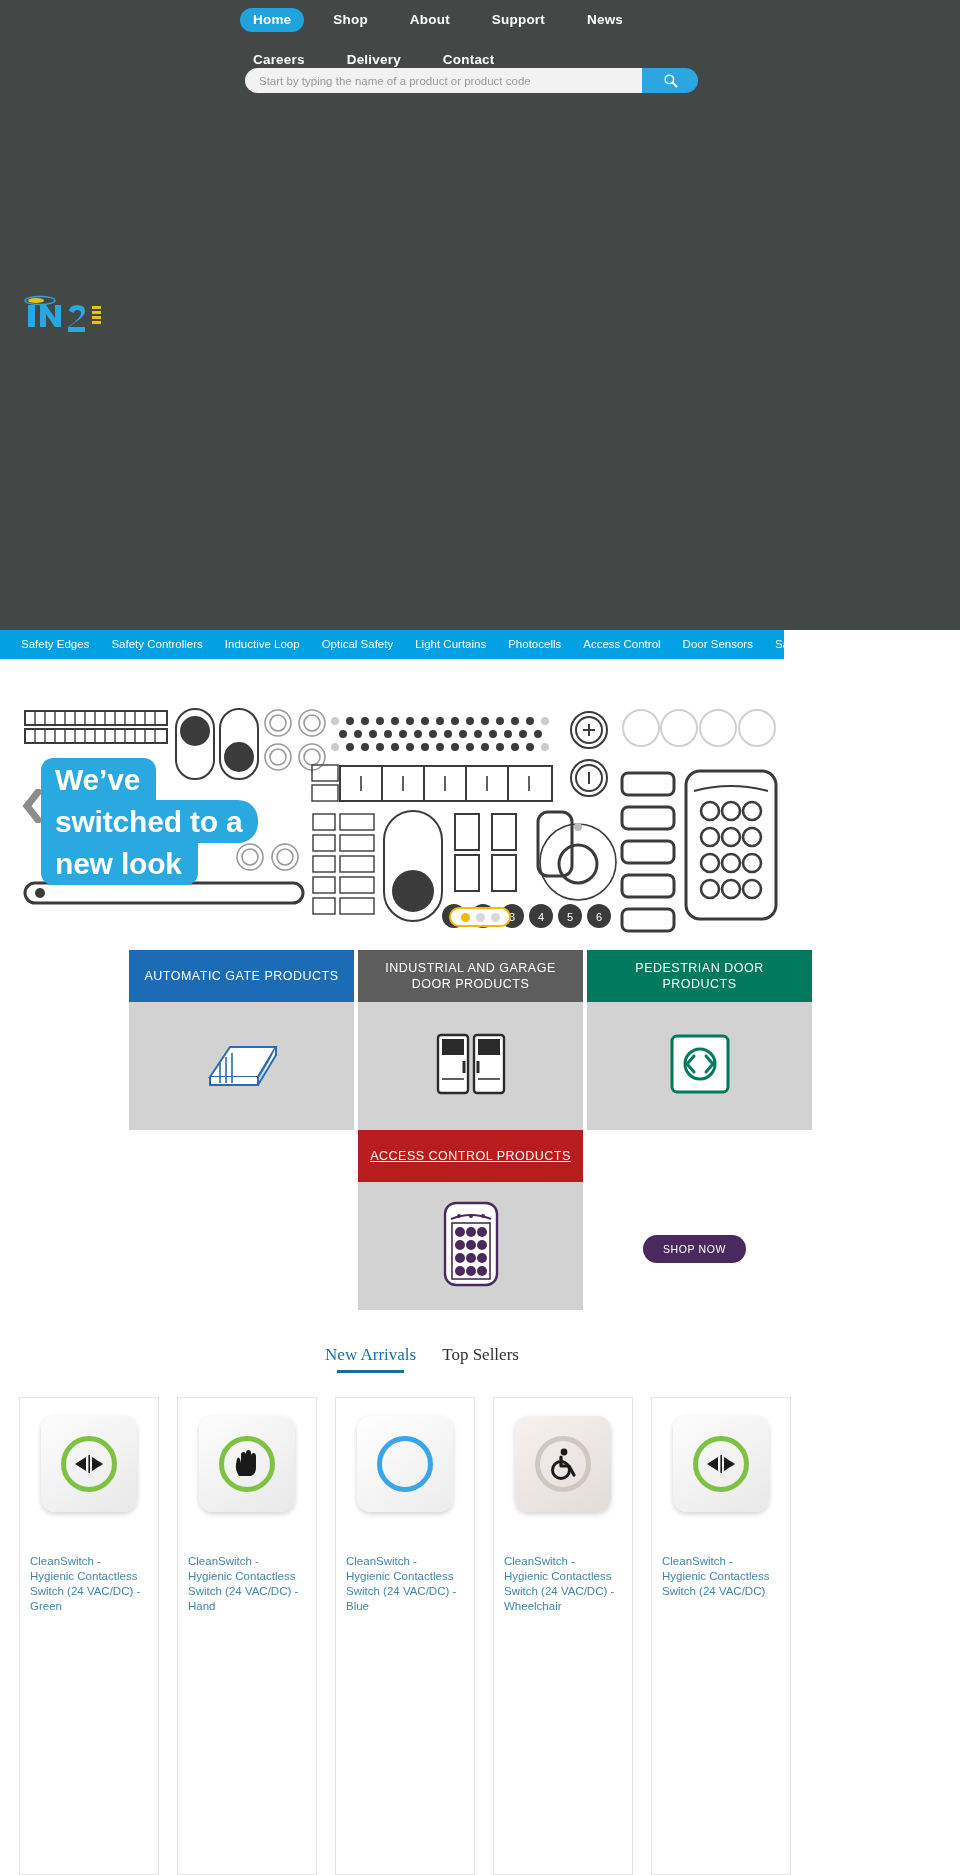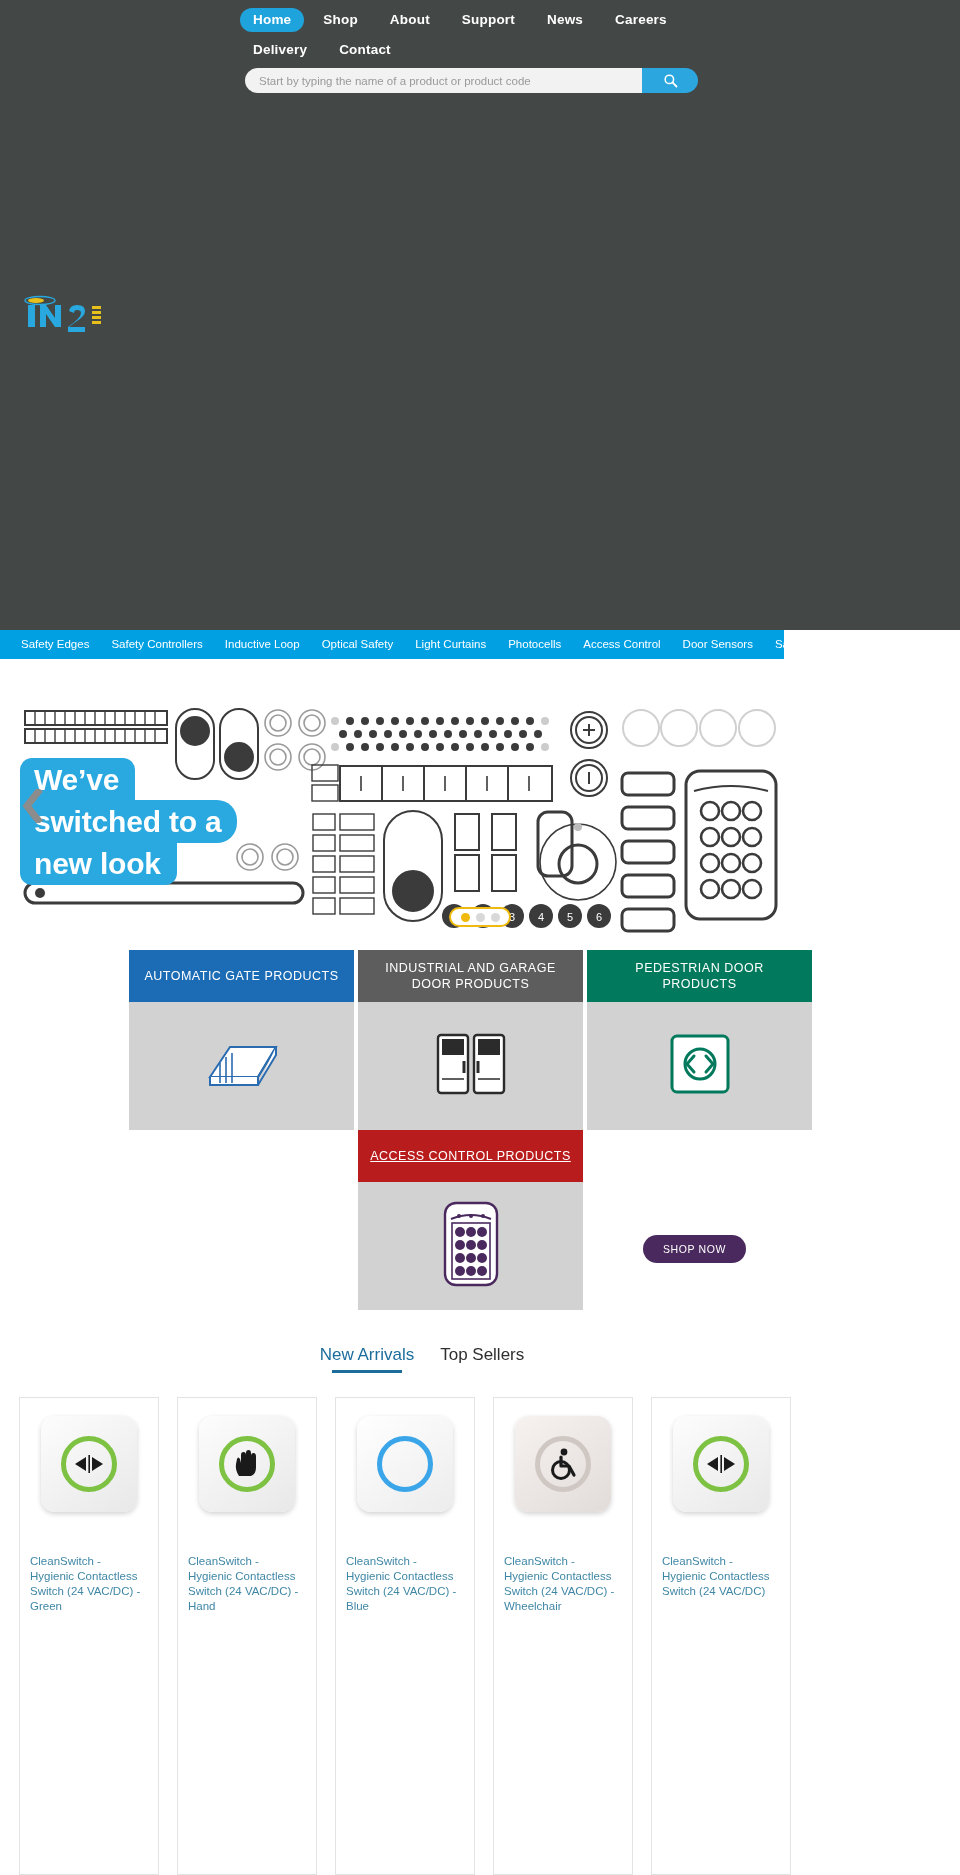--- a/index.html
+++ b/index.html
@@ -14,21 +14,21 @@
   
   .header {
     position: absolute; top: 0; left: 0;
     width: 960px; height: 630px;
     background: #434746;
   }
   .topnav {
     position: absolute; top: 8px; left: 240px;
     width: 480px;
     display: flex; flex-wrap: wrap; align-items: center;
-    gap: 6px;
+    gap: 16px;
   }
   .navitem {
     color: #ffffff; font-size: 13.5px; font-weight: bold;
     letter-spacing: 0.2px;
     padding: 4px 13px; border-radius: 14px;
     white-space: nowrap; cursor: pointer;
     line-height: 16px;
   }
   .navitem.active { background: #1fa3dd; }
 
@@ -82,21 +82,21 @@
     width: 960px; height: 282px;
     background: #ffffff;
     overflow: hidden;
   }
   .hero-canvas { position: absolute; inset: 0; }
   .hero-arrow-left {
     position: absolute; left: 22px; top: 130px;
     width: 22px; height: 34px;
     cursor: pointer; z-index: 5;
   }
-  .hero-speech { position: absolute; left: 20px; top: 99px; z-index: 3; }
+  .hero-speech { position: absolute; left: 41px; top: 99px; z-index: 3; }
   .hero-line {
     background: #2aa8e0; color: #fff;
     font-size: 30px; font-weight: bold;
     line-height: 37px;
     padding: 3px 16px 3px 14px;
     display: inline-block;
     letter-spacing: -0.2px;
     white-space: nowrap;
   }
   .hero-l1 { border-radius: 12px 12px 0 0; }
@@ -136,21 +136,21 @@
     background: #4a2a5e; color: #fff;
     font-size: 10.5px; letter-spacing: 0.6px;
     padding: 8px 20px; border-radius: 16px;
     border: none; cursor: pointer;
     font-family: "Liberation Sans", sans-serif;
   }
 
   
   .tabs {
     position: absolute; top: 1345px; left: 0; width: 844px;
-    display: flex; justify-content: center; align-items: flex-end; gap: 26px;
+    display: flex; justify-content: center; align-items: flex-end; gap: 26px; font-family: Liberation Serif, serif;
   }
   .tab {
     font-size: 17px; color: #2f2f2f; cursor: pointer;
     padding-bottom: 8px; position: relative;
   }
   .tab.active { color: #1c6d9c; }
   .tab.active::after {
     content: ""; position: absolute; left: 12px; right: 12px; bottom: 0;
     height: 3px; background: #1c6d9c;
   }

